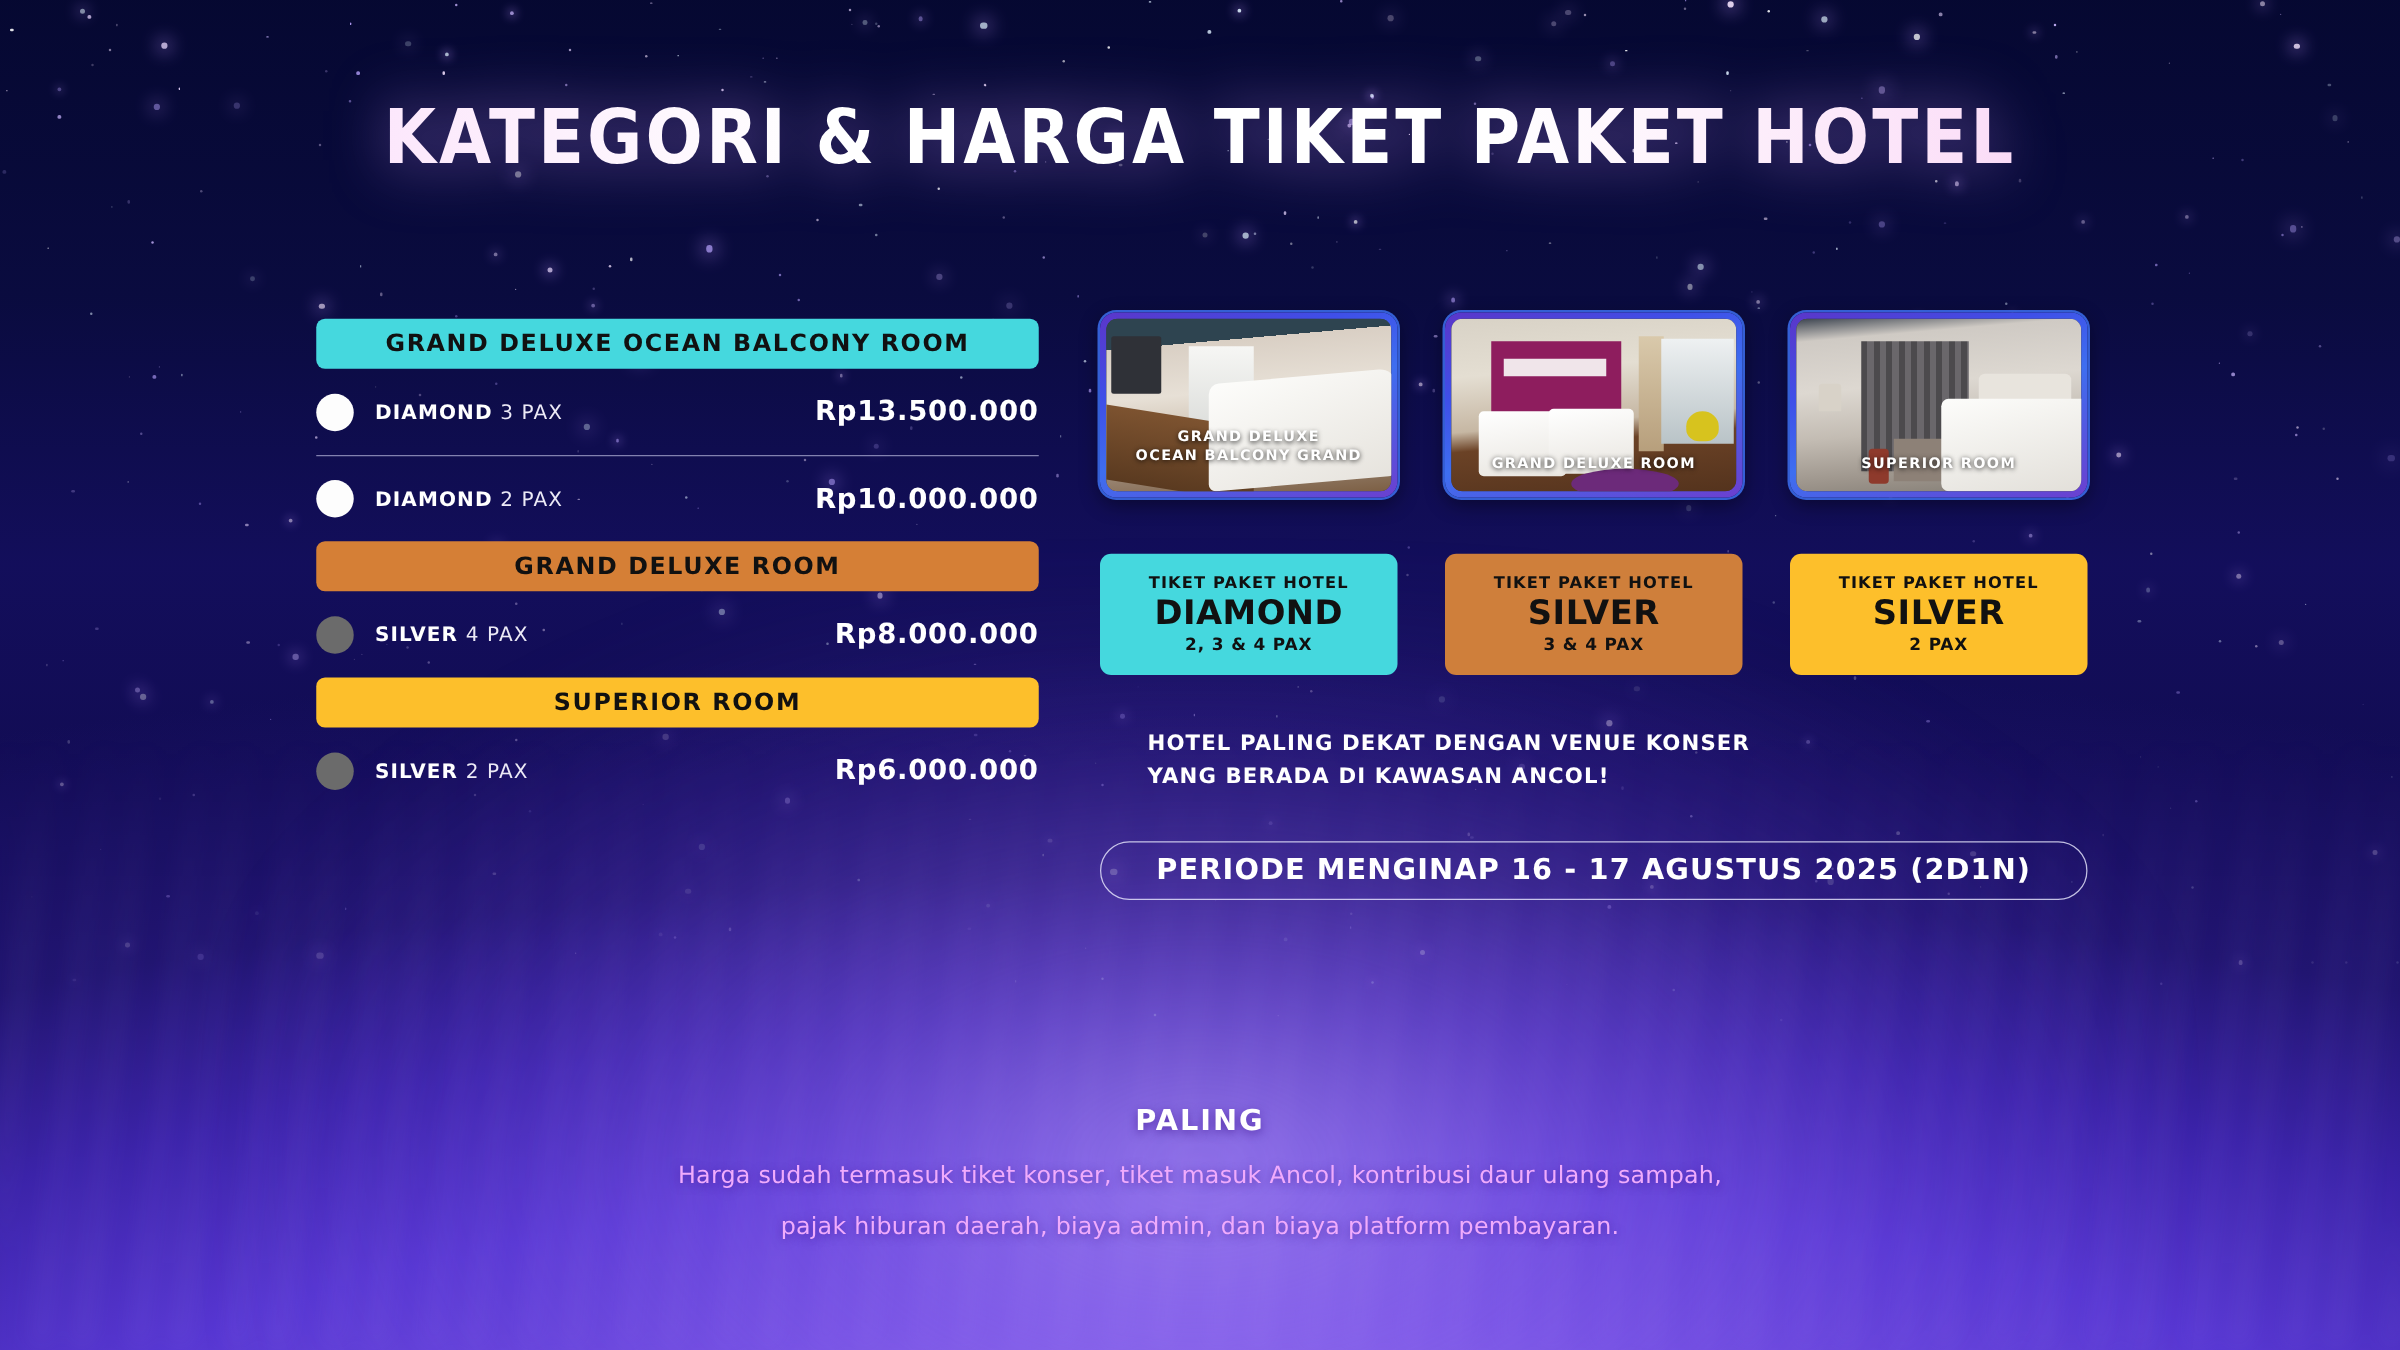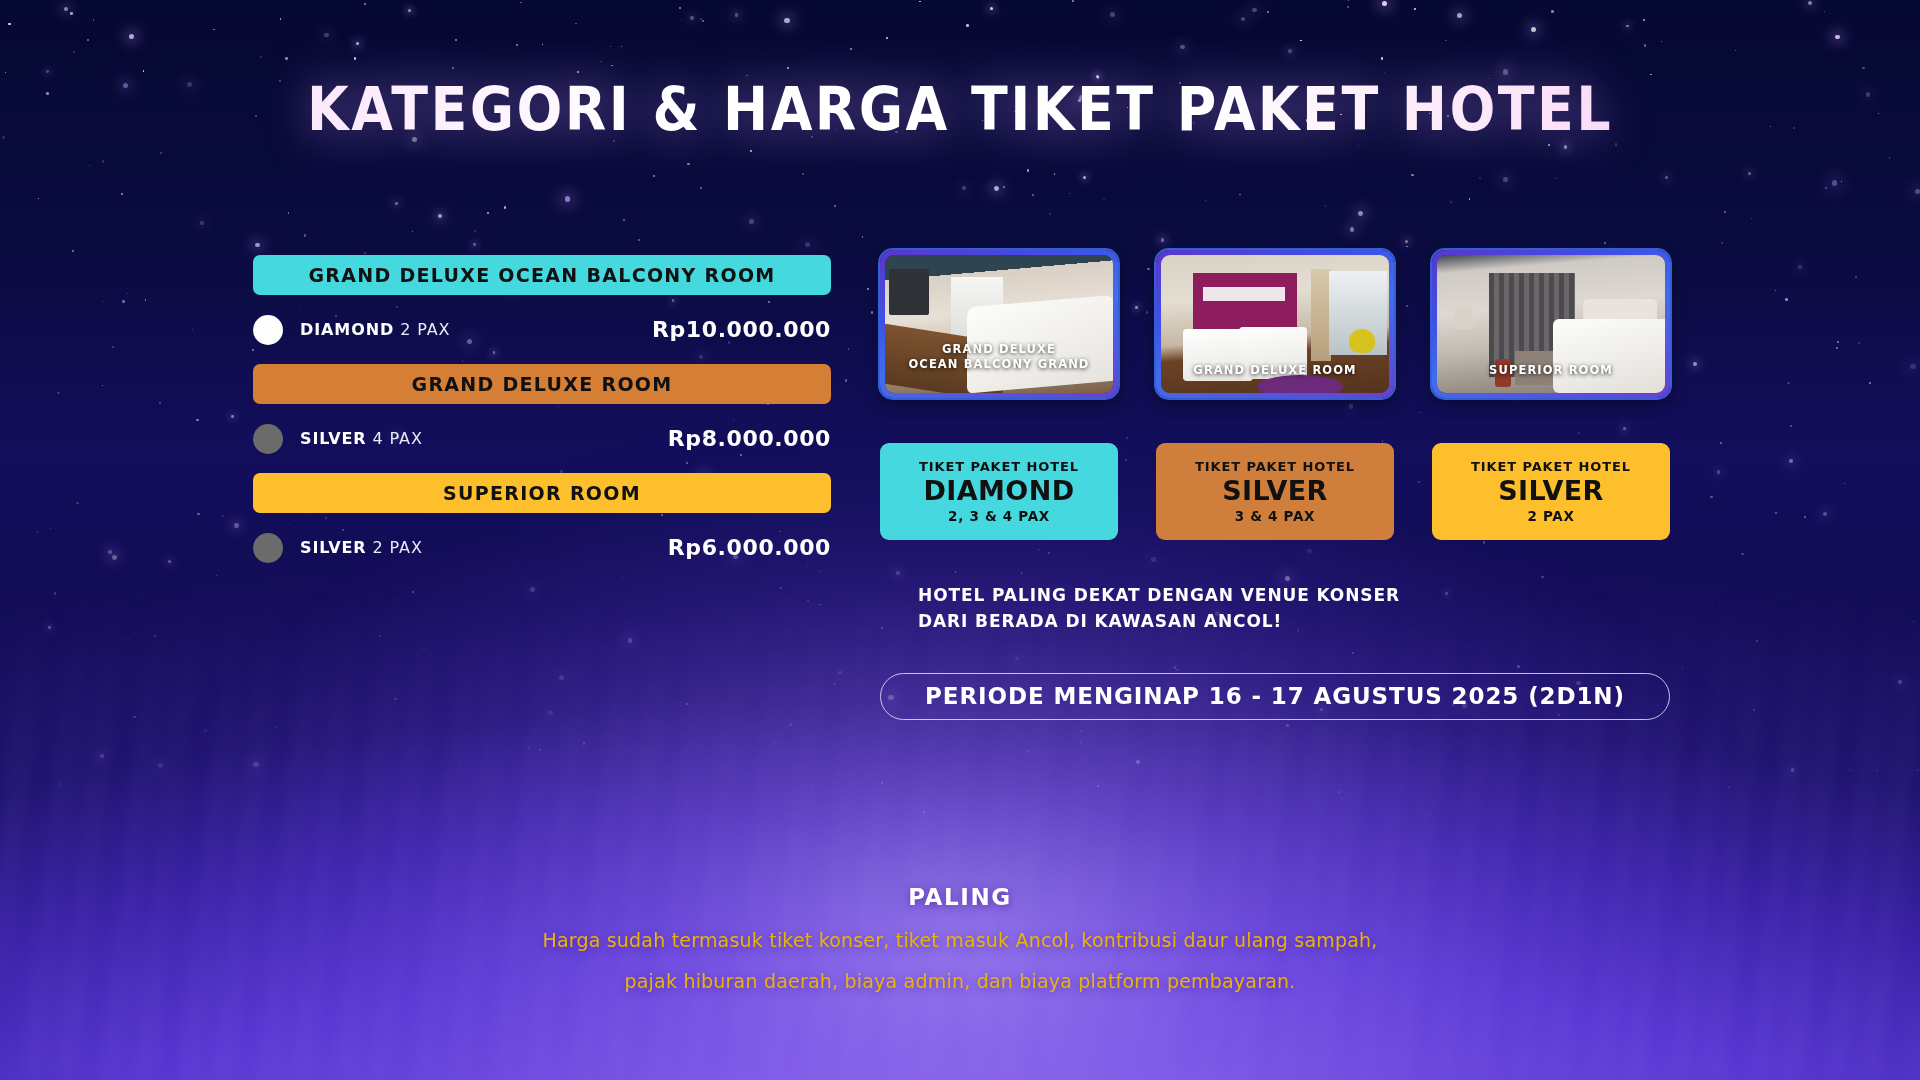--- a/index.html
+++ b/index.html
@@ -181,21 +181,21 @@
   }
 
   
   .notes{ position:absolute; left:0; right:0; top:884px; text-align:center; }
   .notes-title{
     color:#fff; font-family:"DejaVu Sans", sans-serif;
     font-size:23px; font-weight:700; letter-spacing:1.6px;
     text-shadow:0 2px 8px rgba(60,20,140,.6);
   }
   .notes-line{
-    color:#eab308; font-family:"DejaVu Sans", sans-serif;
+    color:#f0abfc; font-family:"DejaVu Sans", sans-serif;
     font-size:19px; font-weight:400; letter-spacing:.2px;
     margin-top:19px; text-shadow:0 2px 8px rgba(60,20,140,.55);
   }
 </style>
 </head>
 <body>
 
 <div id="bg">
   <div class="bg-base"></div>
   <div class="bg-topdark"></div>
@@ -633,20 +633,25 @@
     <div class="star" style="left: 1532.8px; top: 254.2px; width: 2.8px; height: 2.8px; opacity: 0.61; background: rgb(255, 255, 255); box-shadow: rgba(190, 150, 255, 0.55) 0px 0px 7.3px 2px;"></div>
   </div>
 
 <h1 class="title">KATEGORI &amp; HARGA TIKET PAKET HOTEL</h1>
 
 <div class="price-table">
 
   <div class="cat-bar cat-teal">GRAND DELUXE OCEAN BALCONY ROOM</div>
   <div class="row">
     <span class="bullet white"></span>
+    <span class="row-label"><b>DIAMOND</b> <span>3 PAX</span></span>
+    <span class="row-price">Rp13.500.000</span>
+  </div>
+  <div class="row">
+    <span class="bullet white"></span>
     <span class="row-label"><b>DIAMOND</b> <span>2 PAX</span></span>
     <span class="row-price">Rp10.000.000</span>
   </div>
 
   <div class="cat-bar cat-orange">GRAND DELUXE ROOM</div>
   <div class="row">
     <span class="bullet gray"></span>
     <span class="row-label"><b>SILVER</b> <span>4 PAX</span></span>
     <span class="row-price">Rp8.000.000</span>
   </div>
@@ -729,21 +734,21 @@
     <div class="pkg pkg-yellow">
       <div class="pkg-top">TIKET PAKET HOTEL</div>
       <div class="pkg-name">SILVER</div>
       <div class="pkg-pax">2 PAX</div>
     </div>
   </div>
 
   <div class="dist-row">
     <div class="dist-text">
       <div>HOTEL PALING DEKAT DENGAN VENUE KONSER</div>
-      <div>DARI BERADA DI KAWASAN ANCOL!</div>
+      <div>YANG BERADA DI KAWASAN ANCOL!</div>
     </div>
   </div>
 
   <div class="period">PERIODE MENGINAP 16 - 17 AGUSTUS 2025 (2D1N)</div>
 </div>
 
 <div class="notes">
   <div class="notes-title">PALING</div>
   <div class="notes-line">Harga sudah termasuk tiket konser, tiket masuk Ancol, kontribusi daur ulang sampah,</div>
   <div class="notes-line">pajak hiburan daerah, biaya admin, dan biaya platform pembayaran.</div>

